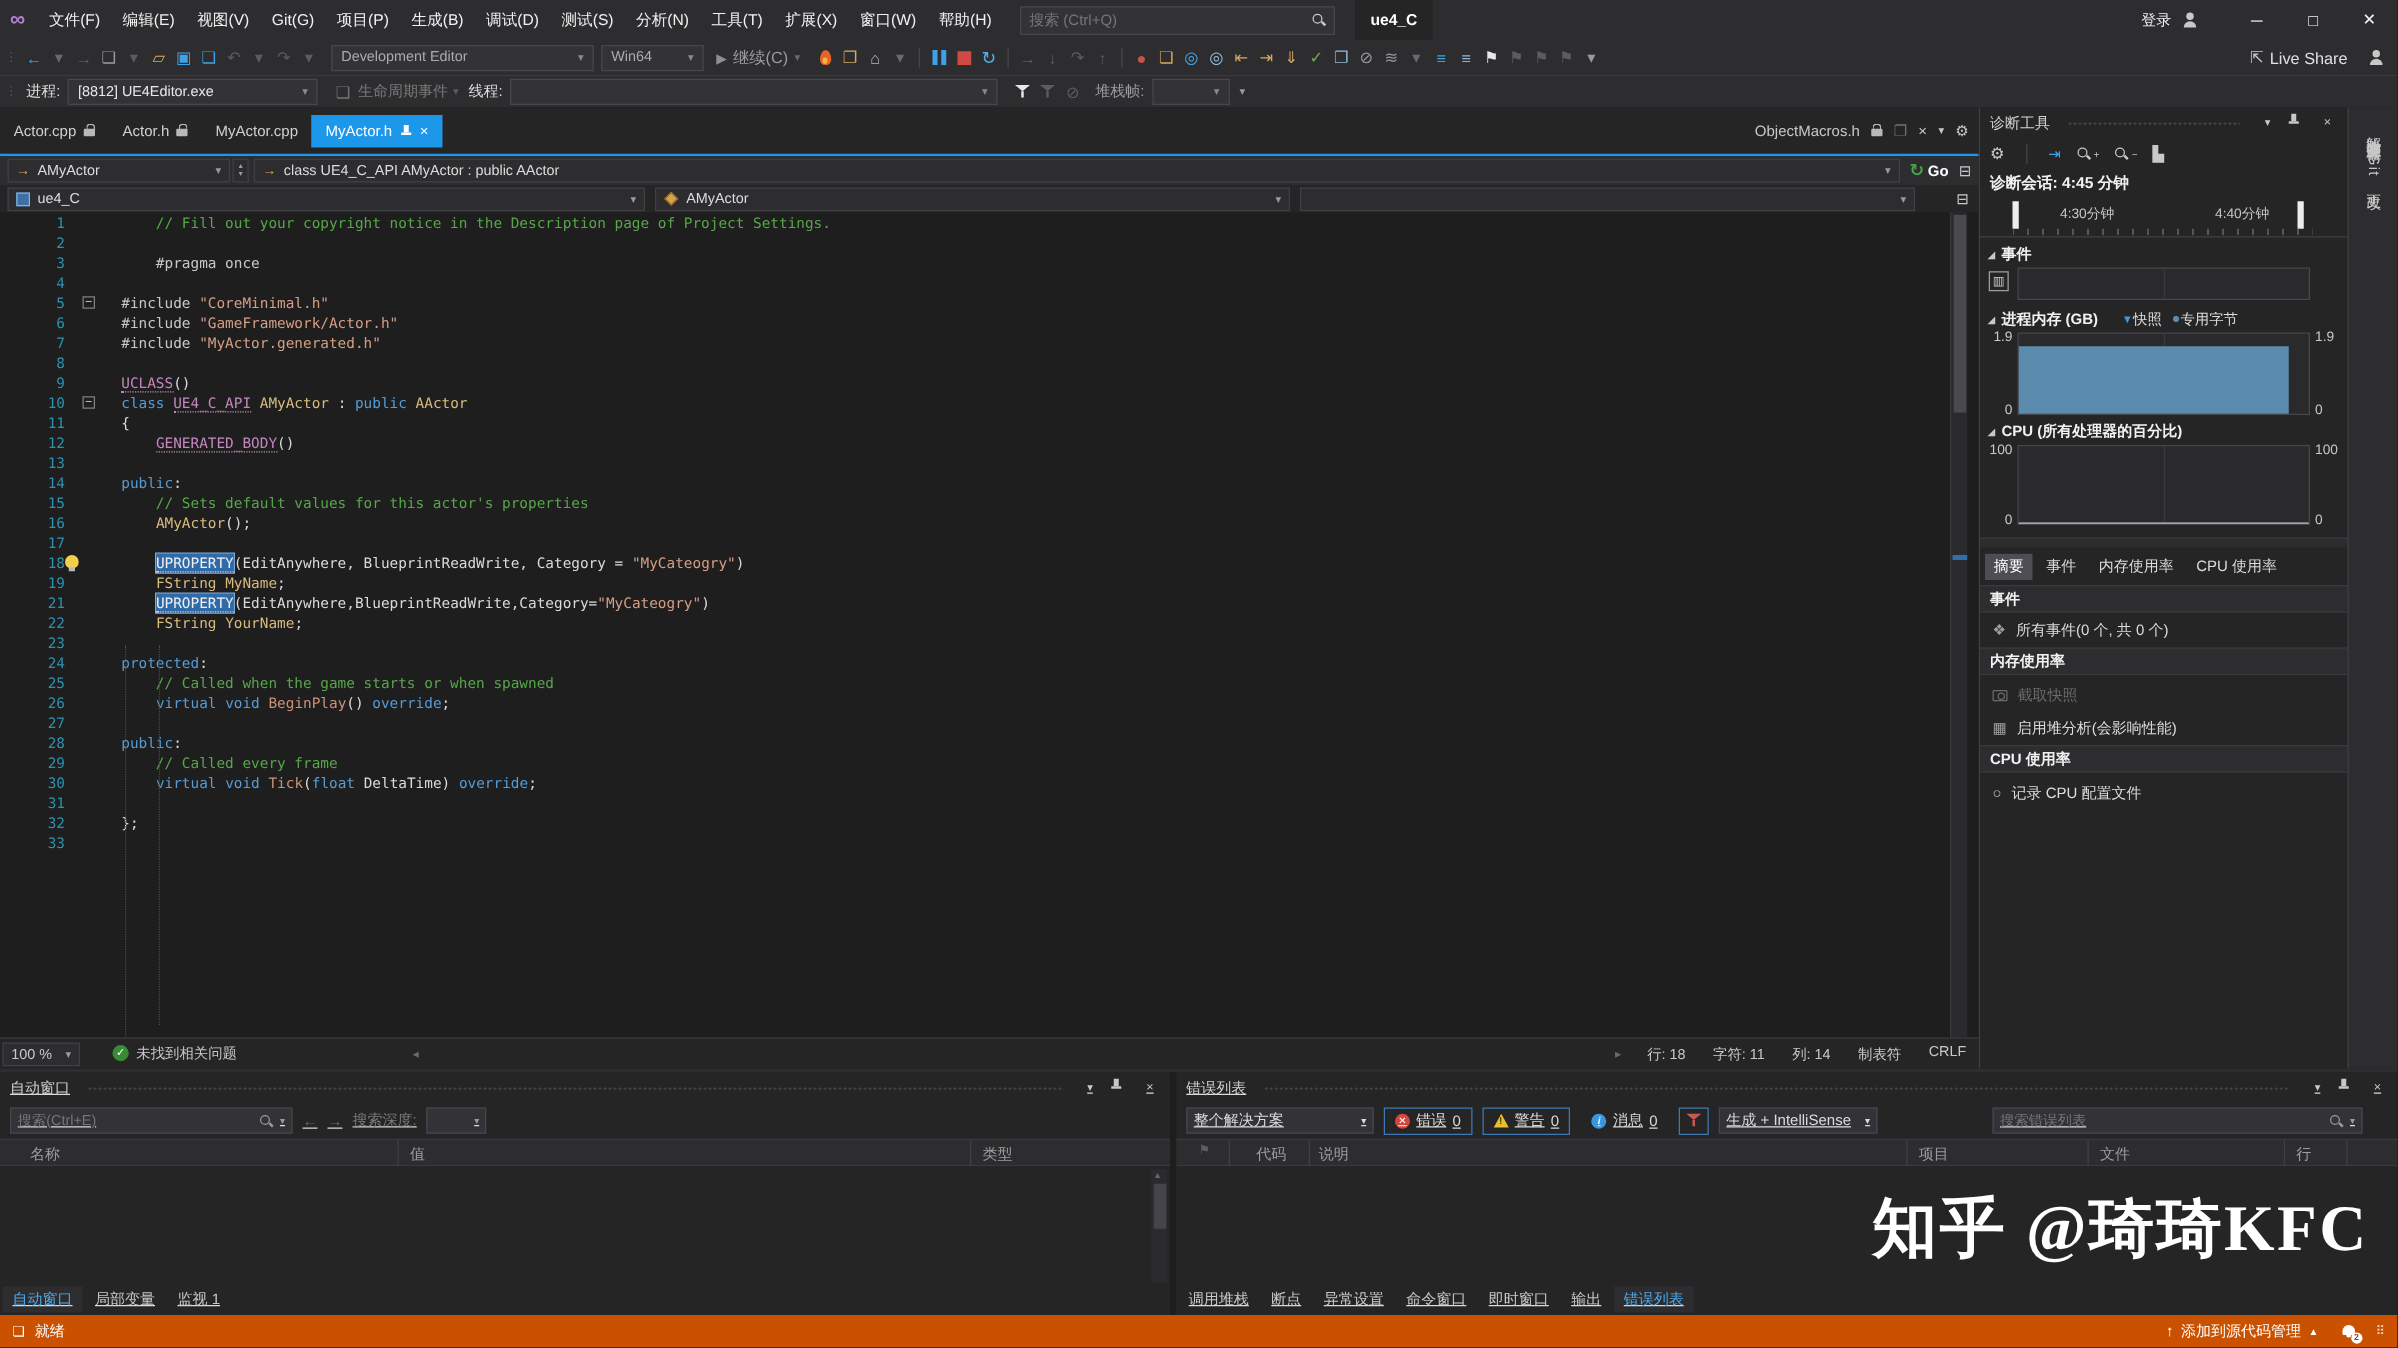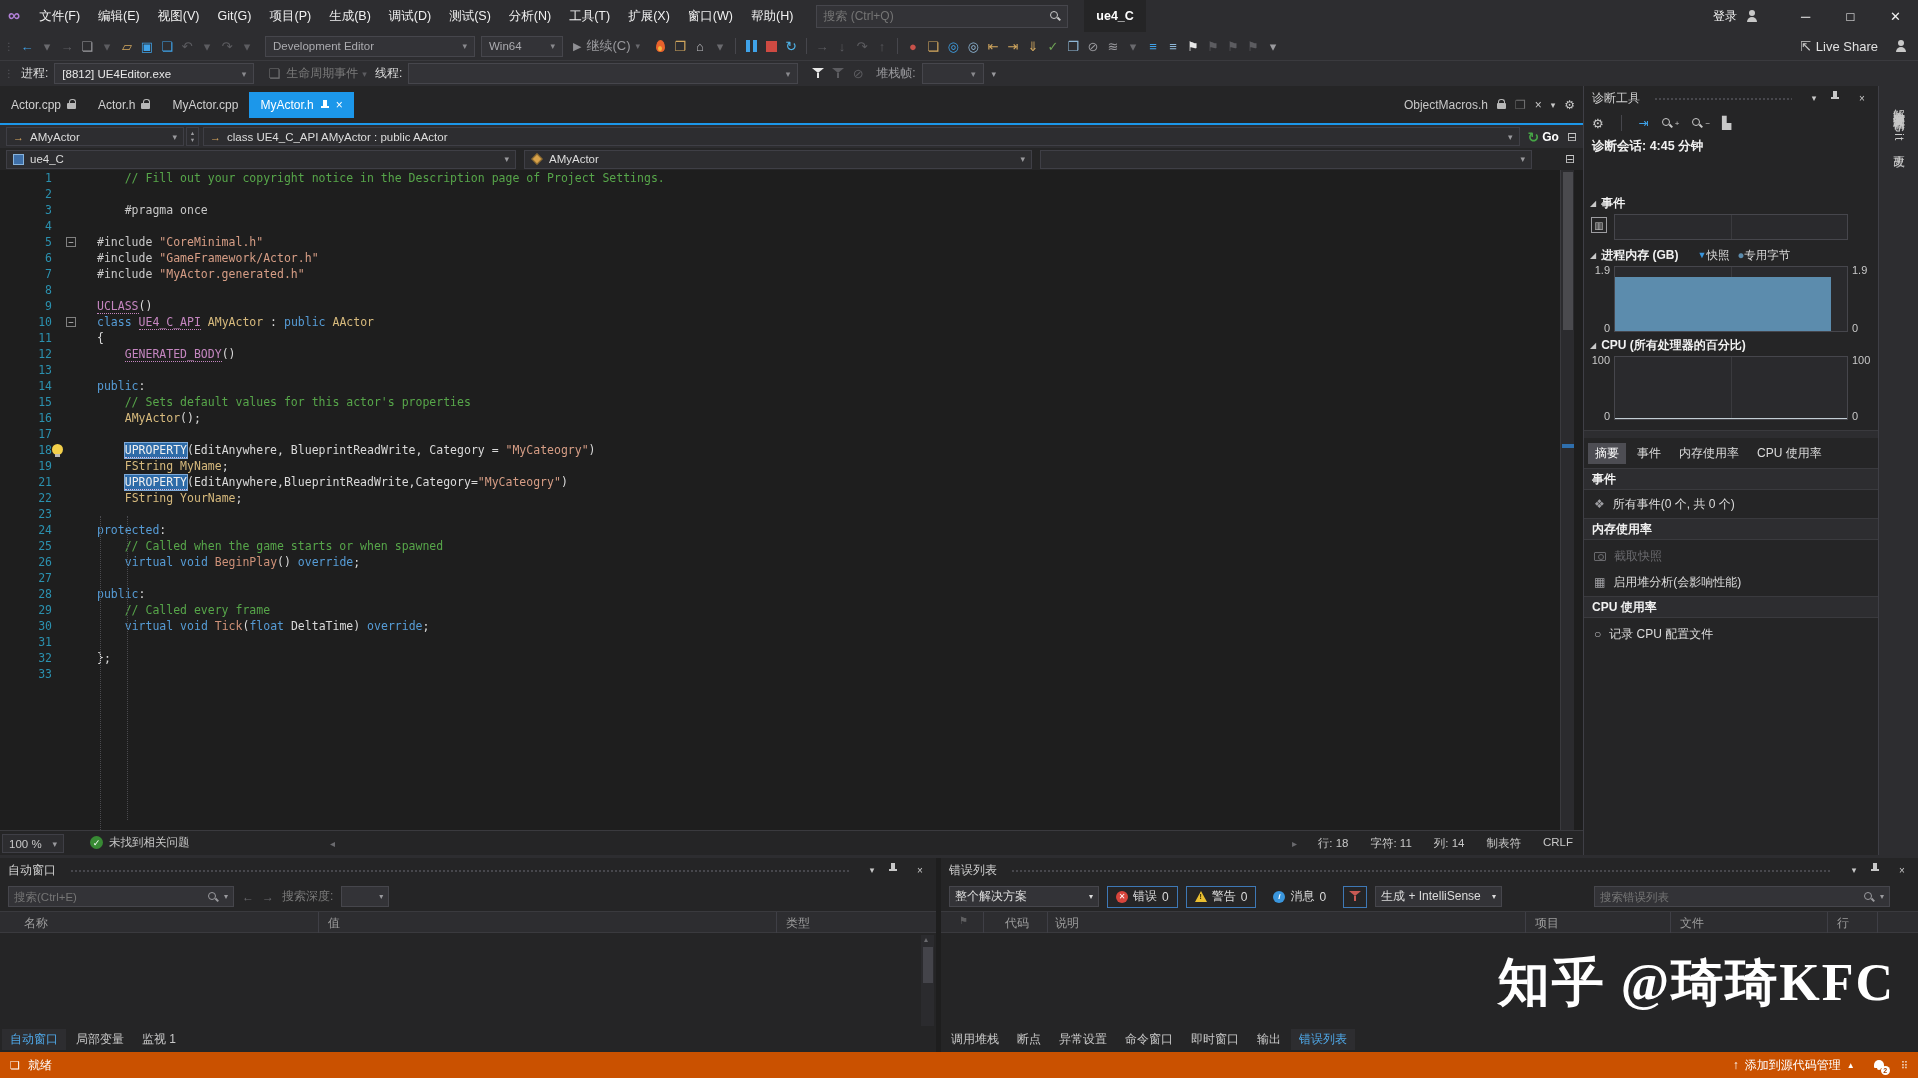--- a/index.html
+++ b/index.html
@@ -101,21 +101,21 @@
   .okcirc { width:13px; height:13px; border-radius:50%; background:#388A34; color:#FFF; font-size:9px; display:inline-flex; align-items:center; justify-content:center; }
   #health { position:absolute; left:90px; top:4px; display:flex; align-items:center; gap:6px; }
   #hsb-l { position:absolute; left:330px; top:7px; color:#6A6A6E; font-size:10px; }
   #hsb-r { position:absolute; left:1292px; top:7px; color:#6A6A6E; font-size:10px; }
   #caretinfo { position:absolute; right:10px; top:5px; display:flex; gap:22px; }
 
   
   #hsplit { left:0; top:855px; width:1918px; height:3px; background:#2D2D30; }
 
   
-  .panel { background:#252526; }
+  .panel { background:#252526;text-decoration:underline; }
   .panel-title { height:24px; display:flex; align-items:center; padding:0 8px; color:#D0D0D0; font-size:12px; gap:8px; }
   .title-dots { flex:1; height:4px; margin:0 6px; background-image:radial-gradient(#47474C 1px, transparent 1.1px); background-size:4px 4px; background-repeat:repeat-x; background-position:0 1px; }
   .ticon { color:#C8C8C8; font-size:10px; display:inline-flex; align-items:center; justify-content:center; width:16px; height:16px; }
   .panel-toolbar { height:29px; display:flex; align-items:center; padding:0 8px; gap:8px; }
   .srchbox { height:21px; background:#333337; border:1px solid #46464C; display:flex; align-items:center; padding:0 5px; color:#9A9A9E; gap:5px; }
   .srchbox input { flex:1; background:transparent; border:0; outline:0; color:#9A9A9E; font-size:11.5px; font-family:inherit; }
   .grid-header { height:22px; background:#2D2D30; border-top:1px solid #3A3A3E; border-bottom:1px solid #3A3A3E; position:relative; color:#9D9D9D; font-size:12px; }
   .grid-header .col { position:absolute; top:3px; }
   .grid-header .csep { position:absolute; top:0; width:1px; height:22px; background:#3F3F46; }
   .panel-body { position:relative; background:#252526; }
@@ -597,20 +597,27 @@
           <span class="mag"></span>
           <span style="font-size:8px">+</span>
         </span>
     <span class="row" style="gap:2px;color:#C8C8C8">
           <span class="mag"></span>
           <span style="font-size:8px">−</span>
         </span>
     <span style="color:#C8C8C8">▙</span>
   </div>
   <div class="dt-abs" style="top:52px;padding-left:8px;font-weight:bold;color:#F1F1F1;font-size:12.5px">诊断会话: 4:45 分钟</div>
+  <div class="dt-abs" style="top:72px;height:32px;border-bottom:1px solid #3F3F46">
+    <span class="ylab" style="left:64px;top:5px">4:30分钟</span>
+    <span class="ylab" style="left:188px;top:5px">4:40分钟</span>
+    <span class="rulermark" style="left:26px"></span>
+    <span class="rulermark" style="left:254px"></span>
+    <span class="ticks"></span>
+  </div>
   <div class="dt-abs dt-head" style="top:108px;height:18px">
     <span class="dt-tri">◢</span>
     <span>事件</span>
   </div>
   <div class="dt-abs" style="top:128px;height:28px">
     <span class="evbox">▥</span>
     <div class="evtrack">
           <div class="midline"></div>
         </div>
   </div>

